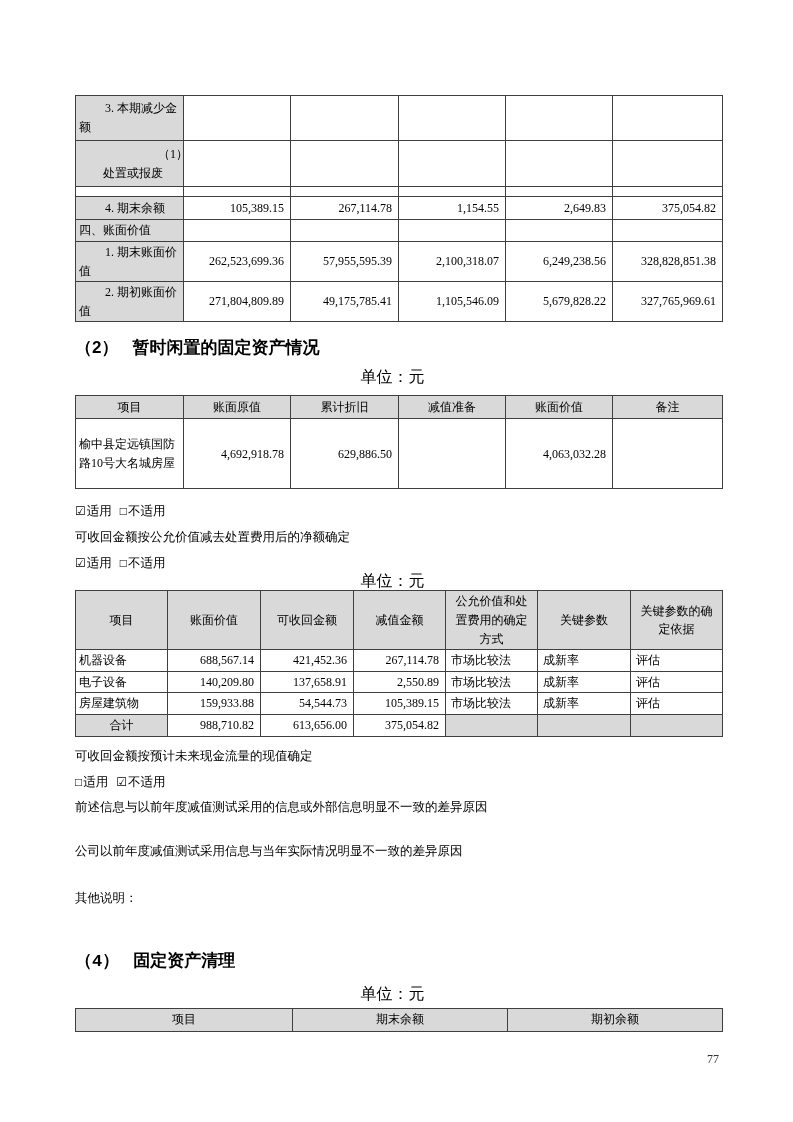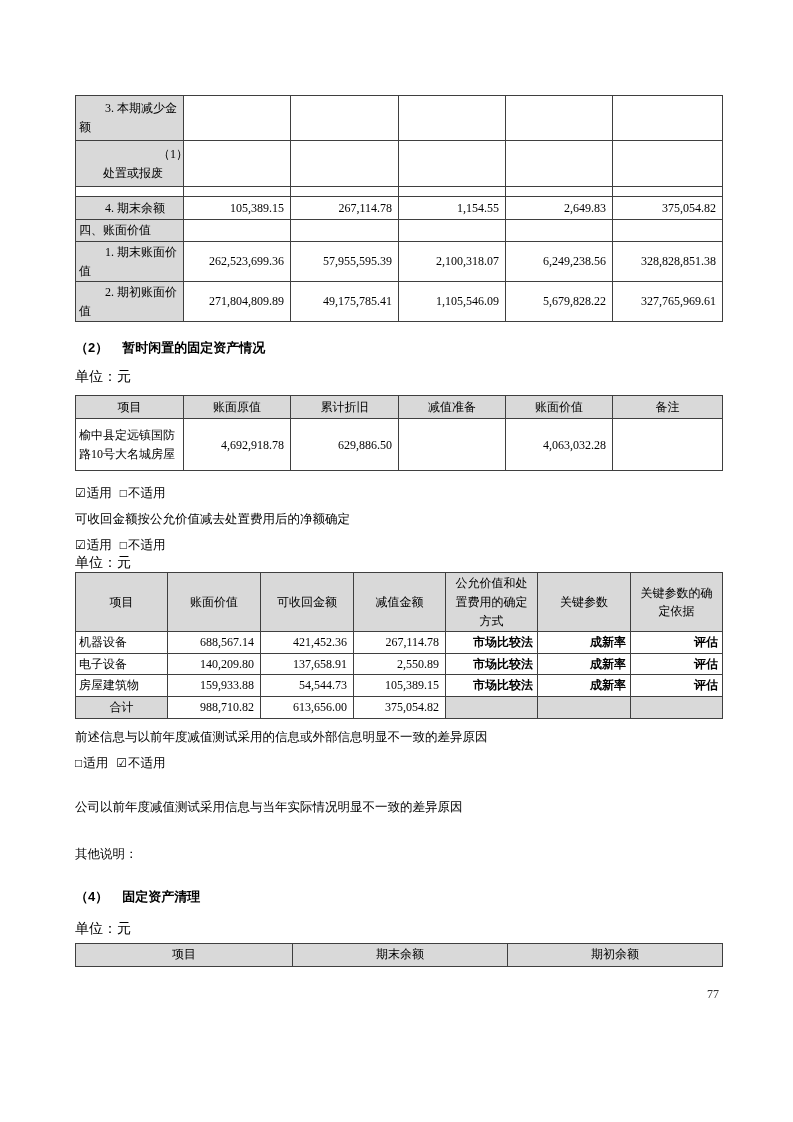--- a/index.html
+++ b/index.html
@@ -12,40 +12,40 @@
 
   table { border-collapse:collapse; width:647px; table-layout:fixed; font-size:12px; }
   td { border:1px solid #3f3f3f; padding:1px 4px; vertical-align:middle; line-height:1.55; overflow:hidden; }
   .gray { background:#d9d9d9; }
   .num  { text-align:right; padding-right:6px; }
   .ctr  { text-align:center; }
   .lbl  { text-align:left; padding:1px 6px 1px 3px; }
   .ind1 { text-indent:26px; }
   .ind2 { text-indent:55px;padding-left:27px; }
   .hdr  { background:#d9d9d9; text-align:center; padding:1px 8px; }
-  .meth { text-align:right; padding-left:5px;font-weight:bold; }
+  .meth { text-align:left; padding-left:5px; }
 
   #table1 { margin-top:95px; }
   .t1r1 { height:45px;margin-left:8px; } .t1r2 { height:46px; } .t1r3 { height:10px; }
   .t1r4 { height:23px; } .t1r5 { height:22px; } .t1r6 { height:35px; } .t1r7 { height:35px; }
 
   .heading { font-family:"Liberation Sans","DejaVu Sans",sans-serif; font-weight:bold;
-             font-size:13px; line-height:16px; }
+             font-size:17px; line-height:16px; }
   .heading .hnum { margin-right:14px; }
   #s2-heading { margin-top:18px; }
   #s3-heading { margin-top:16px; }
-  #s4-heading { margin-top:28px; }
-
-  .unit { font-size:14px; line-height:13px; text-align:left; padding-right:12px; }
+  #s4-heading { margin-top:49px;font-family:Liberation Mono, monospace; }
+
+  .unit { font-size:16px; line-height:13px; text-align:center; padding-right:12px; }
   #unit-2 { margin-top:14px; }
   #unit-3 { margin-top:4px; }
   #unit-4 { margin-top:17px; }
 
   #table2 { margin-top:12px; }
-  .t2h { height:23px; } .t2r1 { height:52px; }
+  .t2h { height:23px; } .t2r1 { height:70px; }
 
   #table3 { margin-top:3px; }
   .t3h { height:57px; } .t3r { height:17px; } .t3total { height:18px; }
 
   #table4 { margin-top:8px; }
   .t4h { height:23px; }
 
   .para { font-size:12.5px; line-height:14px; margin:0; }
   #cb1 { margin-top:15px; } #fv-note { margin-top:12px; } #cb2 { margin-top:12px; }
   #pv-note { margin-top:12px; } #cb3 { margin-top:12px; }
@@ -227,24 +227,25 @@
         <td class="num">988,710.82</td>
         <td class="num">613,656.00</td>
         <td class="num">375,054.82</td>
         <td class="gray"></td>
         <td class="gray"></td>
         <td class="gray"></td>
       </tr>
     </tbody>
       </table>
 
-    <p class="para" id="diff1">前述信息与以前年度减值测试采用的信息或外部信息明显不一致的差异原因</p>
+    <p class="para" id="pv-note">可收回金额按预计未来现金流量的现值确定</p>
     <p class="para cbline" id="cb3">
       <span class="cb">□</span><span>适用</span><span class="sep"></span><span class="cb">☑</span><span>不适用</span>
     </p>
+    <p class="para" id="diff1">前述信息与以前年度减值测试采用的信息或外部信息明显不一致的差异原因</p>
     <p class="para" id="diff2">公司以前年度减值测试采用信息与当年实际情况明显不一致的差异原因</p>
     <p class="para" id="other">其他说明：</p>
 
     <div class="heading" id="s4-heading">
       <span class="hnum">（4）</span><span>固定资产清理</span>
     </div>
     <div class="unit" id="unit-4">单位：元</div>
 
     <table id="table4">
       <colgroup>

